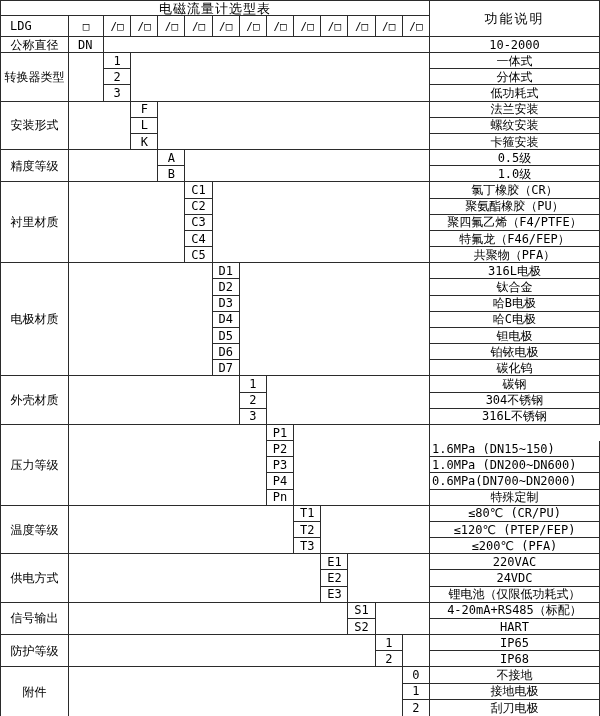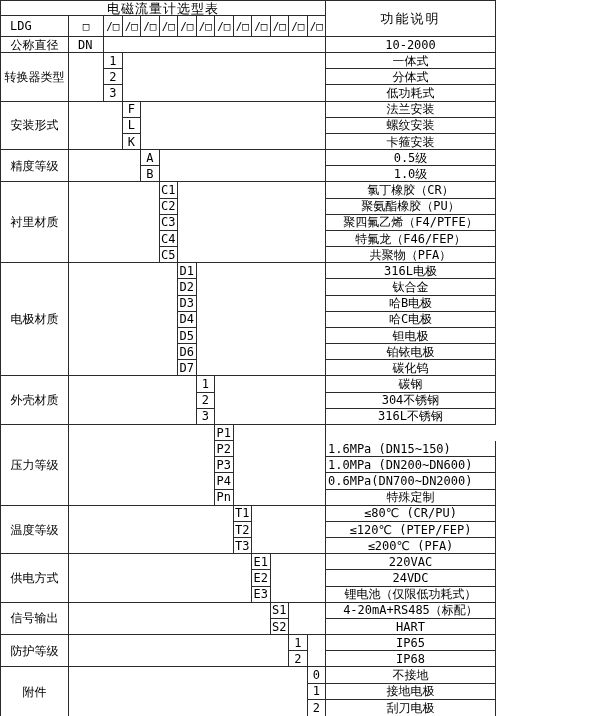--- a/index.html
+++ b/index.html
@@ -1,18 +1,18 @@
 <!DOCTYPE html>
 <html><head>
 <meta charset="utf-8">
 <style>
   html,body{margin:0;padding:0;background:#fff;}
   #table-wrap{
     position:relative;
-    width:496px;height:716px;
+    width:600px;height:716px;
     box-sizing:border-box;
     border-top:1px solid #2b2b2b;
     border-left:1px solid #2b2b2b;
     display:grid;
     grid-template-columns:68px 35px repeat(12,1fr) 170px;
     grid-template-rows:15px 21px repeat(42,1fr);
     font-family:"DejaVu Sans Mono","DejaVu Sans",sans-serif;
     color:#000;
     background:#fff;
   }

